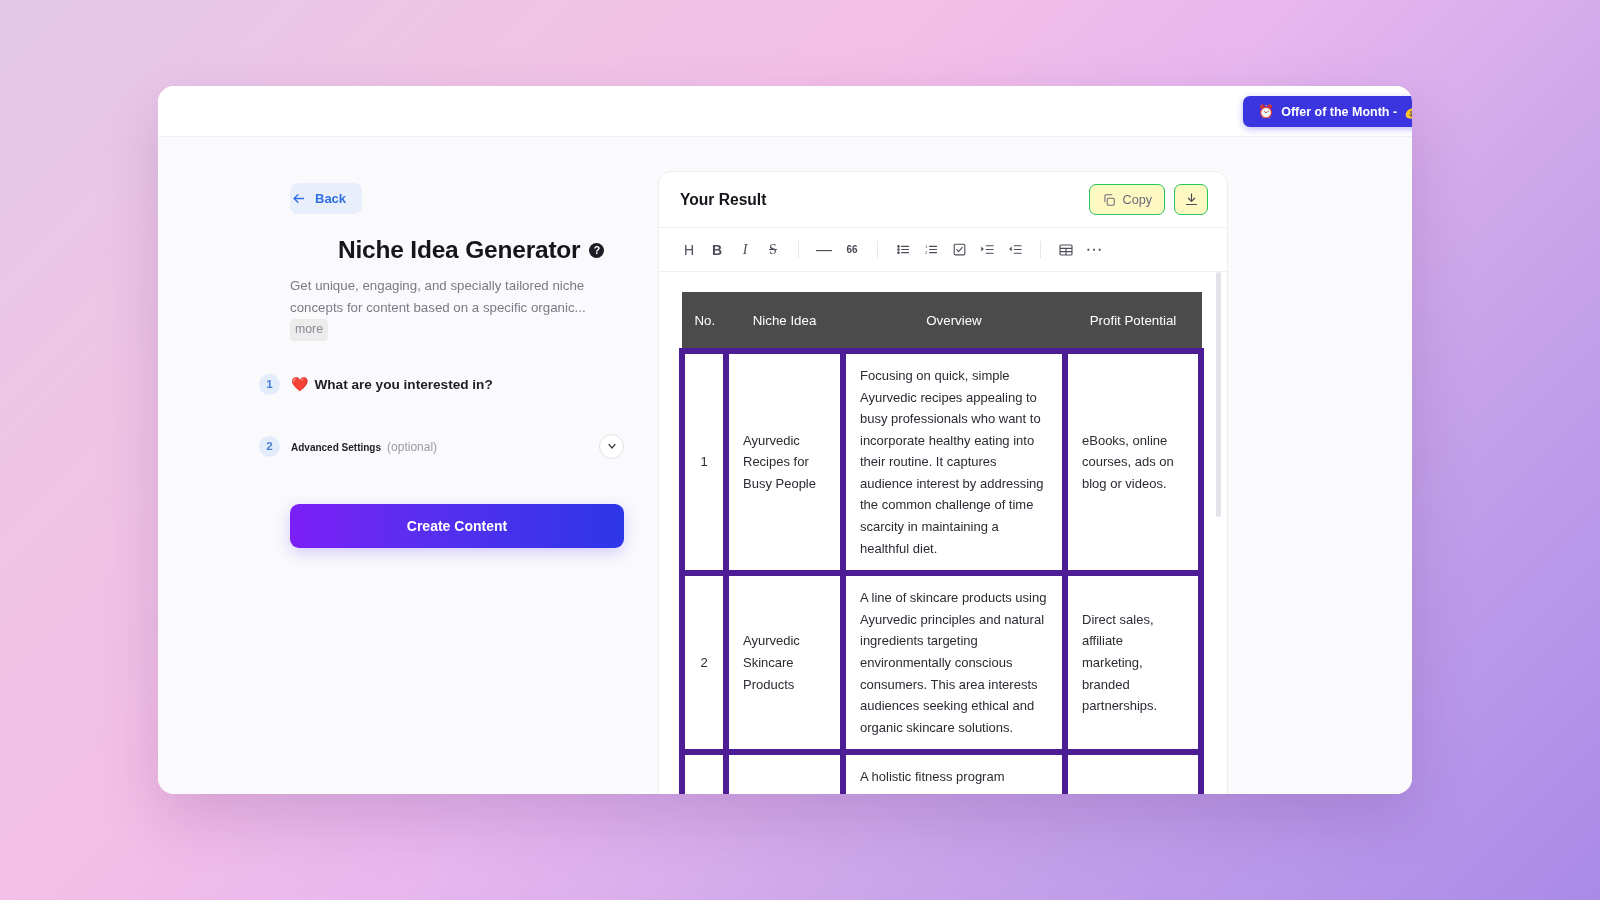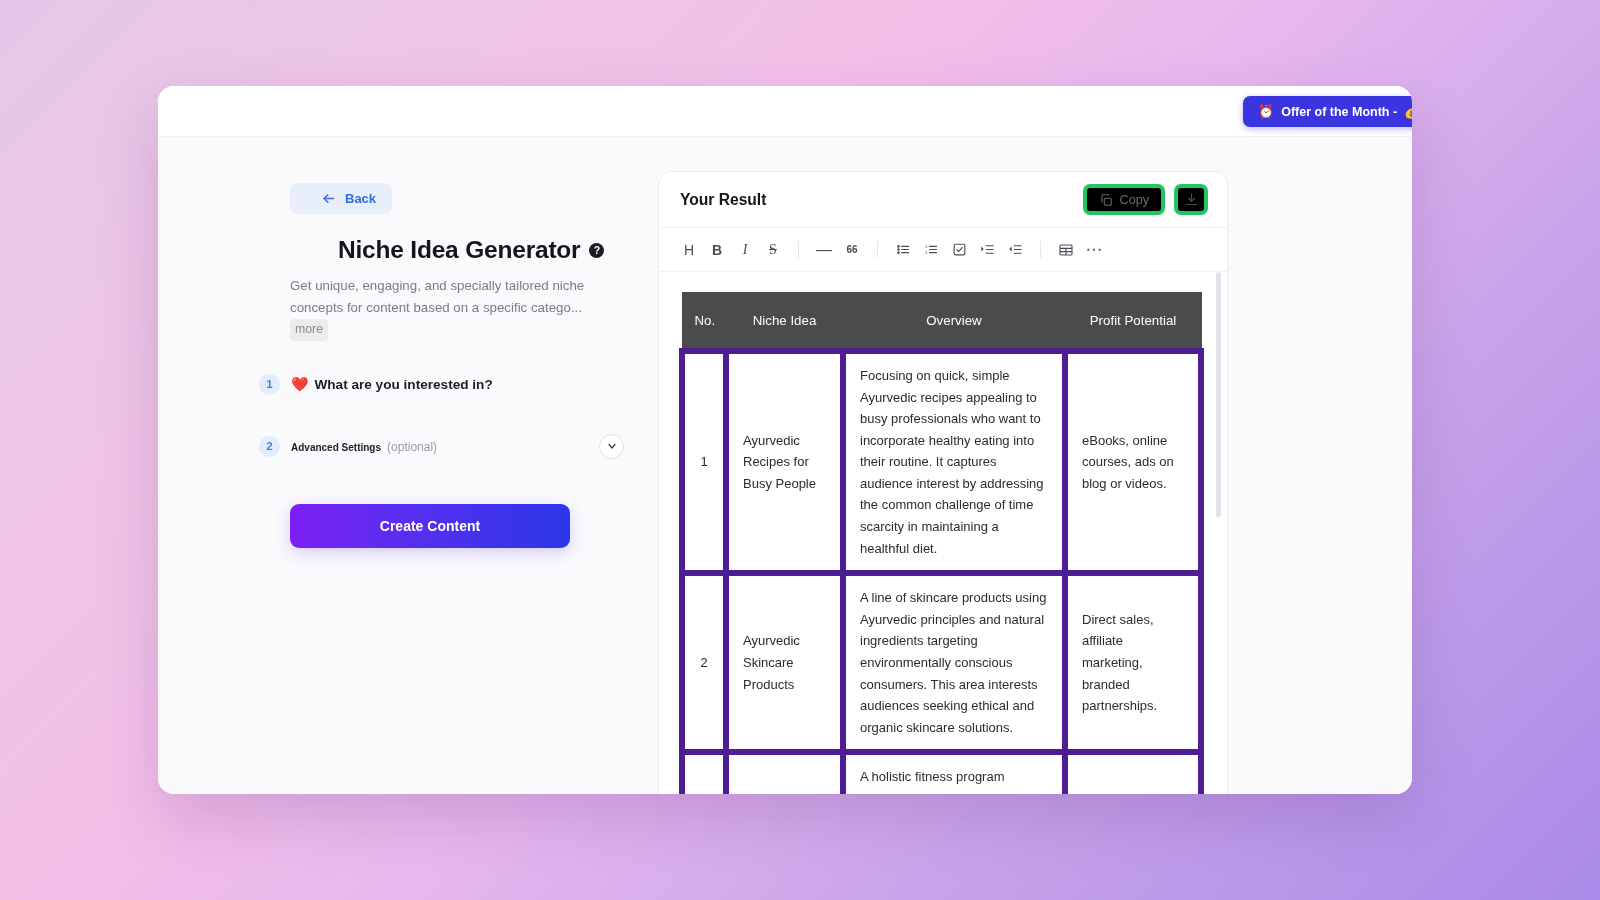--- a/index.html
+++ b/index.html
@@ -109,21 +109,21 @@
     padding: 46px 0 0 132px;
   }
 
   #back-button {
     display: inline-flex;
     align-items: center;
     gap: 9px;
     background: #e8effb;
     border: none;
     border-radius: 8px;
-    padding: 8px 16px 8px 31px;
+    padding: 8px 16px 8px 1px;
     color: #2f6fe0;
     font-family: "Liberation Sans", sans-serif;
     font-size: 13px;
     font-weight: 600;
     cursor: pointer;
   }
 
   #tool-title-row {
     display: flex;
     align-items: center;
@@ -233,21 +233,21 @@
     width: 25px; height: 25px;
     border-radius: 50%;
     border: 1px solid #e1e1e7;
     background: #fff;
     display: flex; align-items: center; justify-content: center;
     cursor: pointer;
   }
 
   #create-button {
     margin-top: 45px;
-    width: 280px;
+    width: 334px;
     height: 44px;
     border: none;
     border-radius: 9px;
     background: linear-gradient(90deg, #7c1ff5 0%, #5a2ef0 38%, #2d36e8 100%);
     color: #fff;
     font-family: "Liberation Sans", sans-serif;
     font-size: 14px;
     font-weight: 700;
     cursor: pointer;
     box-shadow: 0 5px 16px rgba(80, 40, 230, 0.22);
@@ -281,23 +281,23 @@
     font-weight: 700;
     color: #15151c;
   }
   #result-actions {
     margin-left: auto;
     display: flex;
     gap: 9px;
   }
   .act-btn {
     height: 31px;
-    border: 4px solid #22c55e;
+    border: 1px solid #22c55e;
     border-radius: 7px;
-    background: #000000;
+    background: #fef9c3;
     display: flex;
     align-items: center;
     justify-content: center;
     gap: 7px;
     padding: 0 12px;
     font-family: "Liberation Sans", sans-serif;
     font-size: 12.6px;
     color: #6b6b78;
     cursor: pointer;
   }
@@ -419,21 +419,21 @@
         </span>
         <span>Back</span>
       </button>
 
       <div id="tool-title-row">
         <div id="tool-title">Niche Idea Generator</div>
         <div id="help-icon">?</div>
       </div>
 
       <div id="tool-desc">
-        <span>Get unique, engaging, and specially tailored niche concepts for content based on a specific catego...</span>
+        <span>Get unique, engaging, and specially tailored niche concepts for content based on a specific organic...</span>
         <span id="more-link">more</span>
       </div>
 
       <div id="step1" class="step-row">
         <div class="step-num">1</div>
         <div id="q1-label">
           <span id="q1-emoji">❤️</span>
           <span>What are you interested in?</span>
         </div>
       </div>

